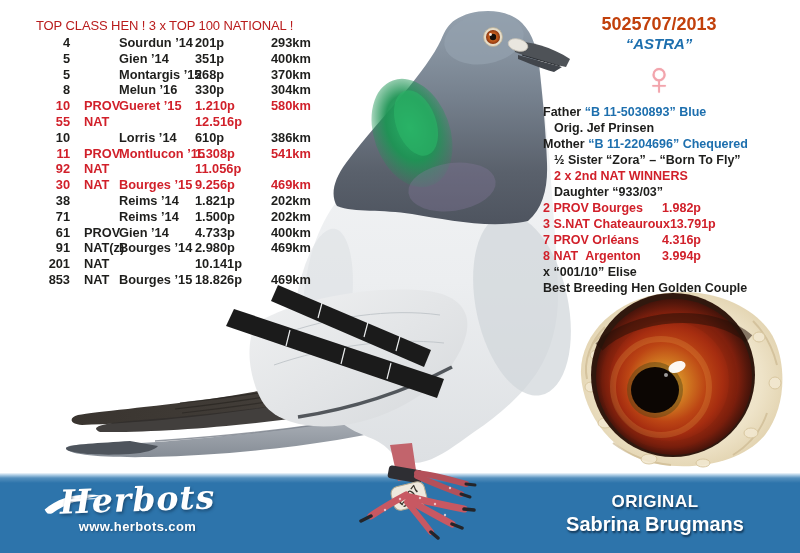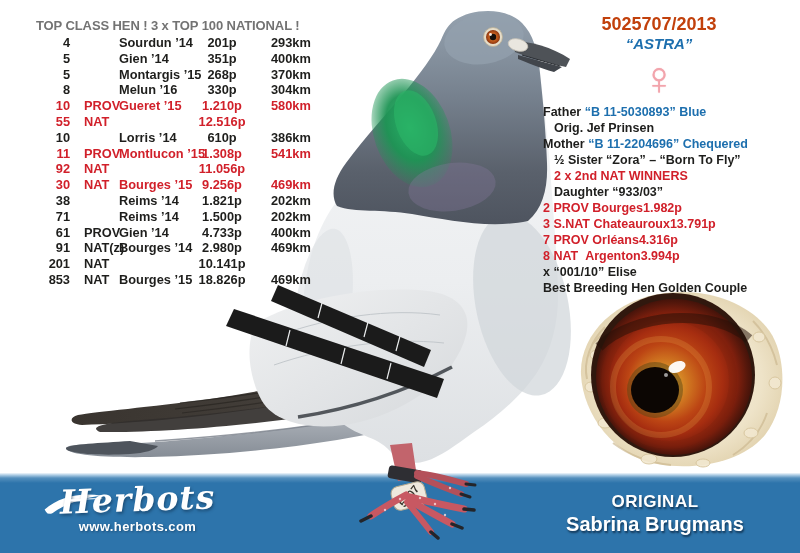--- a/index.html
+++ b/index.html
@@ -3,44 +3,44 @@
 <meta charset="utf-8">
 <style>
   html,body { margin:0; padding:0; background:#888; }
   .canvas {
     position:relative; width:800px; height:553px; background:#ffffff;
     overflow:hidden; font-family:"Liberation Sans", sans-serif; margin:0 auto;
   }
 
   
   .results { position:absolute; left:36px; top:17px; width:270px; z-index:6; }
-  .results-title { color:#737373; font-weight:bold; font-size:13px; line-height:18px; white-space:nowrap; letter-spacing:-0.1px; }
+  .results-title { color:#b91c1c; font-weight:normal; font-size:13px; line-height:18px; white-space:nowrap; letter-spacing:-0.1px; }
   .rrow { display:flex; font-weight:bold; font-size:12.8px; line-height:15.8px; color:#1e1e1c; white-space:nowrap; }
   .rrow.red { color:#d1202a; }
   .c-pos  { width:34px; text-align:right; flex:0 0 auto; }
   .c-cat  { width:35px; padding-left:14px; flex:0 0 auto; }
   .c-race { width:76px; flex:0 0 auto; }
-  .c-pts  { width:54px; text-align:center; flex:0 0 auto; }
+  .c-pts  { width:54px; text-align:left; flex:0 0 auto; }
   .c-dist { padding-left:22px; flex:0 0 auto; }
 
   
   .ring-info { position:absolute; left:544px; top:14px; width:230px; text-align:center; z-index:6; }
   .ring-number { font-size:18px; font-weight:bold; color:#c2410c; line-height:21px; }
   .bird-name { font-size:15px; font-weight:bold; font-style:italic; color:#1d6fae; line-height:18px; }
   .female-symbol { font-size:46px; font-weight:bold; color:#f2a4ac; line-height:46px; margin-top:2px;
                    text-shadow:0 0 1px #f2a4ac; }
 
   
   .pedigree { position:absolute; left:543px; top:104px; width:228px; z-index:6;
               font-size:12.5px; font-weight:bold; color:#1e1e1c; }
   .pline { line-height:16px; white-space:nowrap; }
   .indent { padding-left:11px; }
   .blue { color:#1d6fae; }
   .redtx { color:#d1202a; }
-  .prow { display:flex; width:158px; }
+  .prow { display:flex; justify-content:space-between; width:158px; }
   .prow .pts { flex:0 0 auto; text-align:right; }
 
   
   .pigeon-svg { position:absolute; left:60px; top:5px; width:520px; height:548px; z-index:2; }
   .eye-svg { position:absolute; left:553px; top:283px; width:247px; height:190px; z-index:1; }
 
   
   .footer-bar { position:absolute; left:0; top:473px; width:800px; height:80px; z-index:1;
     background:linear-gradient(180deg,#f2f7fb 0px,#aecde5 2px,#5590bd 5px,#2d74ab 10px,#2d74ab 100%); }
   .brand { position:absolute; left:35px; top:481px; width:205px; text-align:center; color:#fff; z-index:3; }

